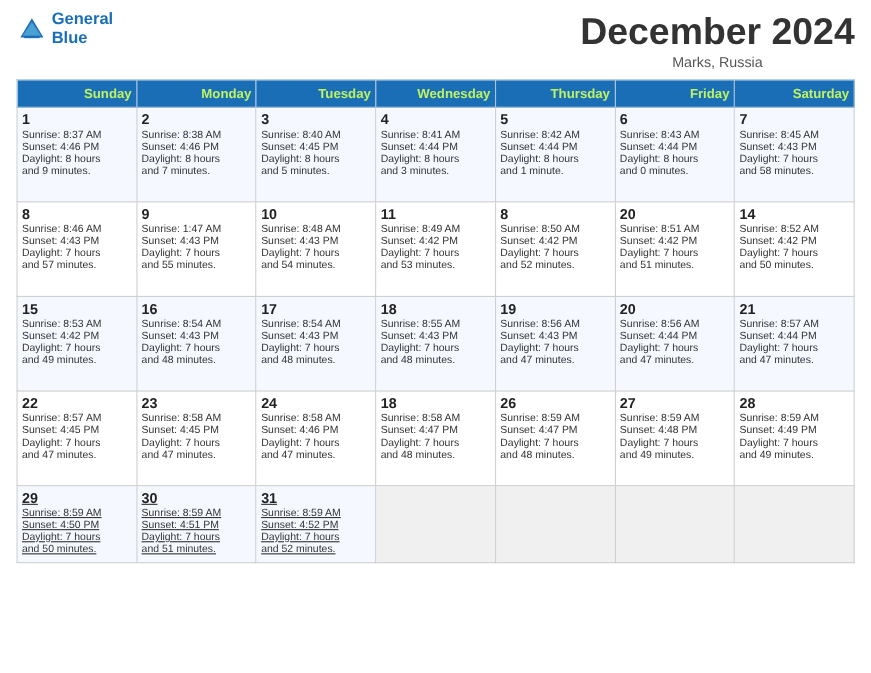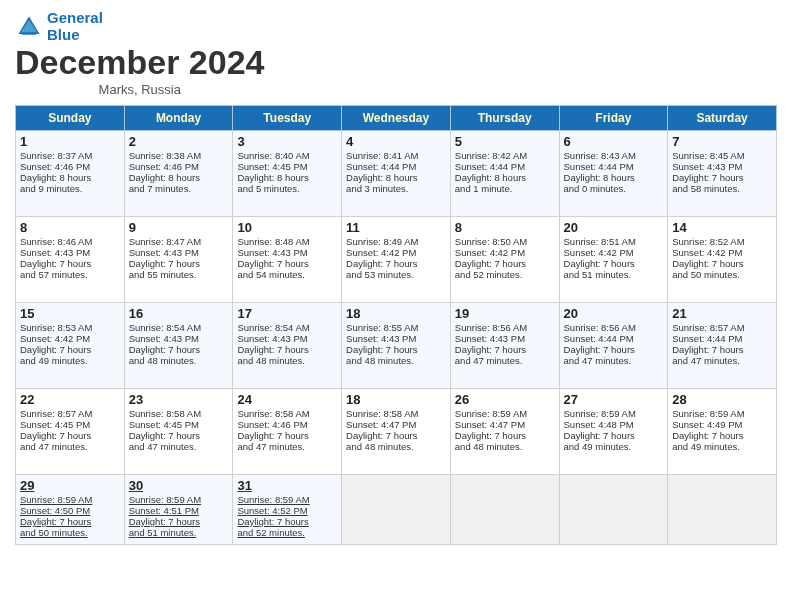--- a/index.html
+++ b/index.html
@@ -14,21 +14,20 @@
       width: 792px;
       height: 612px;
       padding: 10px 15px;
       background: #fff;
     }
     .header {
       display: flex;
       justify-content: space-between;
       align-items: flex-start;
       margin-bottom: 8px;
-      flex-direction: column;
     }
     .logo {
       display: flex;
       align-items: center;
       gap: 4px;
     }
     .logo-text {
       font-size: 15px;
       font-weight: bold;
       color: #333;
@@ -54,25 +53,25 @@
       color: #555;
       text-align: center;
     }
     .calendar {
       width: 100%;
       border-collapse: collapse;
       table-layout: fixed;
     }
     .calendar th {
       background: #1a6eb5;
-      color: #fef9c3;
+      color: #bef264;
       font-size: 12px;
       font-weight: bold;
       padding: 5px 4px;
-      text-align: center;
+      text-align: right;
       border: 1px solid #aac4e0;
     }
     .calendar td {
       vertical-align: top;
       font-size: 9.5px;
       color: #333;
       padding: 3px 4px;
       border: 1px solid #d0d0d0;
       height: 86px;
     }
@@ -186,21 +185,21 @@
         <tr>
           <td>
             <span class="day-num">8</span>
             <div>Sunrise: 8:46 AM</div>
             <div>Sunset: 4:43 PM</div>
             <div>Daylight: 7 hours</div>
             <div>and 57 minutes.</div>
           </td>
           <td>
             <span class="day-num">9</span>
-            <div>Sunrise: 8:47 AM</div>
+            <div>Sunrise: 1:47 AM</div>
             <div>Sunset: 4:43 PM</div>
             <div>Daylight: 7 hours</div>
             <div>and 55 minutes.</div>
           </td>
           <td>
             <span class="day-num">10</span>
             <div>Sunrise: 8:48 AM</div>
             <div>Sunset: 4:43 PM</div>
             <div>Daylight: 7 hours</div>
             <div>and 54 minutes.</div>

